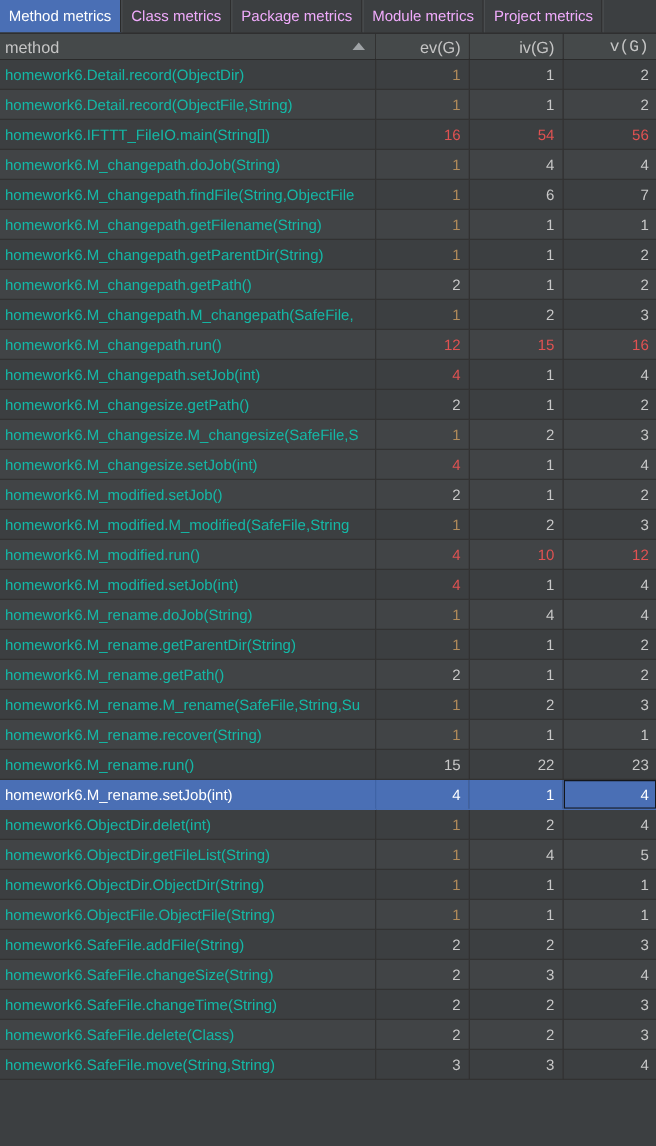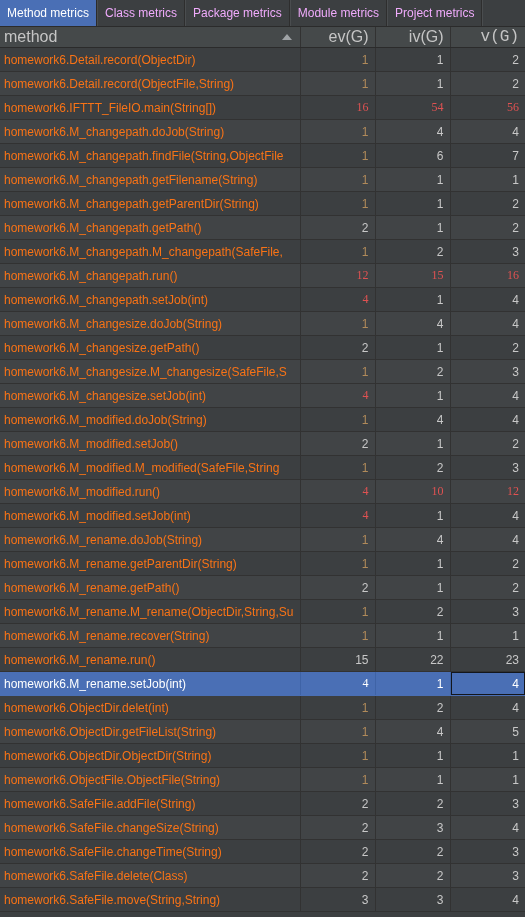--- a/index.html
+++ b/index.html
@@ -78,21 +78,21 @@
   table.metrics col.c-method { width: 300px; }
   table.metrics col.c-ev     { width: 75px; }
   table.metrics col.c-iv     { width: 75px; }
   table.metrics col.c-vg     { width: 75px; }
 
   thead th {
     height: 20px;
     background: #45494a;
     color: #c5c5c5;
     font-weight: normal;
-    font-size: 16px;
+    font-size: 13px;
     padding: 0 6px;
     border-bottom: 1px solid #2b2b2b;
     border-right: 1px solid #323232;
     text-align: right;
     vertical-align: middle;
     white-space: nowrap;
     position: relative;
     cursor: default;
   }
   thead th.method-head {
@@ -120,30 +120,30 @@
     color: #c8c8c8;
     white-space: nowrap;
     overflow: hidden;
     text-align: right;
     vertical-align: middle;
     cursor: default;
   }
   tbody td.method {
     text-align: left;
     padding-left: 4px;
-    color: #f97316;
+    color: #14b8a6;
   }
   tbody td:last-child { border-right: none; }
 
   
   tbody tr.odd  td { background: #3c3f41; }
   tbody tr.even td { background: #414446; }
 
   
-  td .v-red  { color: #e05252; font-family: Liberation Serif, serif; }
+  td .v-red  { color: #e05252; }
   td .v-warn { color: #b08a5a; }
   td .v-norm { color: #c8c8c8; }
 
   
   tbody tr.selected td {
     background: #4a6fb5 !important;
     color: #ffffff;
     border-bottom: 1px solid #4a6fb5;
     border-right: 1px solid #3f63a6;
   }
@@ -290,28 +290,20 @@
             <td><span class="v-red">16</span></td>
           </tr>
           <tr class="odd">
             <td class="method">
               <span class="cell-text">homework6.M_changepath.setJob(int)</span>
             </td>
             <td><span class="v-red">4</span></td>
             <td><span class="v-norm">1</span></td>
             <td><span class="v-norm">4</span></td>
           </tr>
-          <tr class="even">
-            <td class="method">
-              <span class="cell-text">homework6.M_changesize.doJob(String)</span>
-            </td>
-            <td><span class="v-warn">1</span></td>
-            <td><span class="v-norm">4</span></td>
-            <td><span class="v-norm">4</span></td>
-          </tr>
           <tr class="odd">
             <td class="method">
               <span class="cell-text">homework6.M_changesize.getPath()</span>
             </td>
             <td><span class="v-norm">2</span></td>
             <td><span class="v-norm">1</span></td>
             <td><span class="v-norm">2</span></td>
           </tr>
           <tr class="even">
             <td class="method">
@@ -320,28 +312,20 @@
             <td><span class="v-warn">1</span></td>
             <td><span class="v-norm">2</span></td>
             <td><span class="v-norm">3</span></td>
           </tr>
           <tr class="even">
             <td class="method">
               <span class="cell-text">homework6.M_changesize.setJob(int)</span>
             </td>
             <td><span class="v-red">4</span></td>
             <td><span class="v-norm">1</span></td>
-            <td><span class="v-norm">4</span></td>
-          </tr>
-          <tr class="odd">
-            <td class="method">
-              <span class="cell-text">homework6.M_modified.doJob(String)</span>
-            </td>
-            <td><span class="v-warn">1</span></td>
-            <td><span class="v-norm">4</span></td>
             <td><span class="v-norm">4</span></td>
           </tr>
           <tr class="even">
             <td class="method">
               <span class="cell-text">homework6.M_modified.setJob()</span>
             </td>
             <td><span class="v-norm">2</span></td>
             <td><span class="v-norm">1</span></td>
             <td><span class="v-norm">2</span></td>
           </tr>
@@ -388,21 +372,21 @@
           <tr class="even">
             <td class="method">
               <span class="cell-text">homework6.M_rename.getPath()</span>
             </td>
             <td><span class="v-norm">2</span></td>
             <td><span class="v-norm">1</span></td>
             <td><span class="v-norm">2</span></td>
           </tr>
           <tr class="odd">
             <td class="method">
-              <span class="cell-text">homework6.M_rename.M_rename(ObjectDir,String,Su</span>
+              <span class="cell-text">homework6.M_rename.M_rename(SafeFile,String,Su</span>
             </td>
             <td><span class="v-warn">1</span></td>
             <td><span class="v-norm">2</span></td>
             <td><span class="v-norm">3</span></td>
           </tr>
           <tr class="even">
             <td class="method">
               <span class="cell-text">homework6.M_rename.recover(String)</span>
             </td>
             <td><span class="v-warn">1</span></td>

